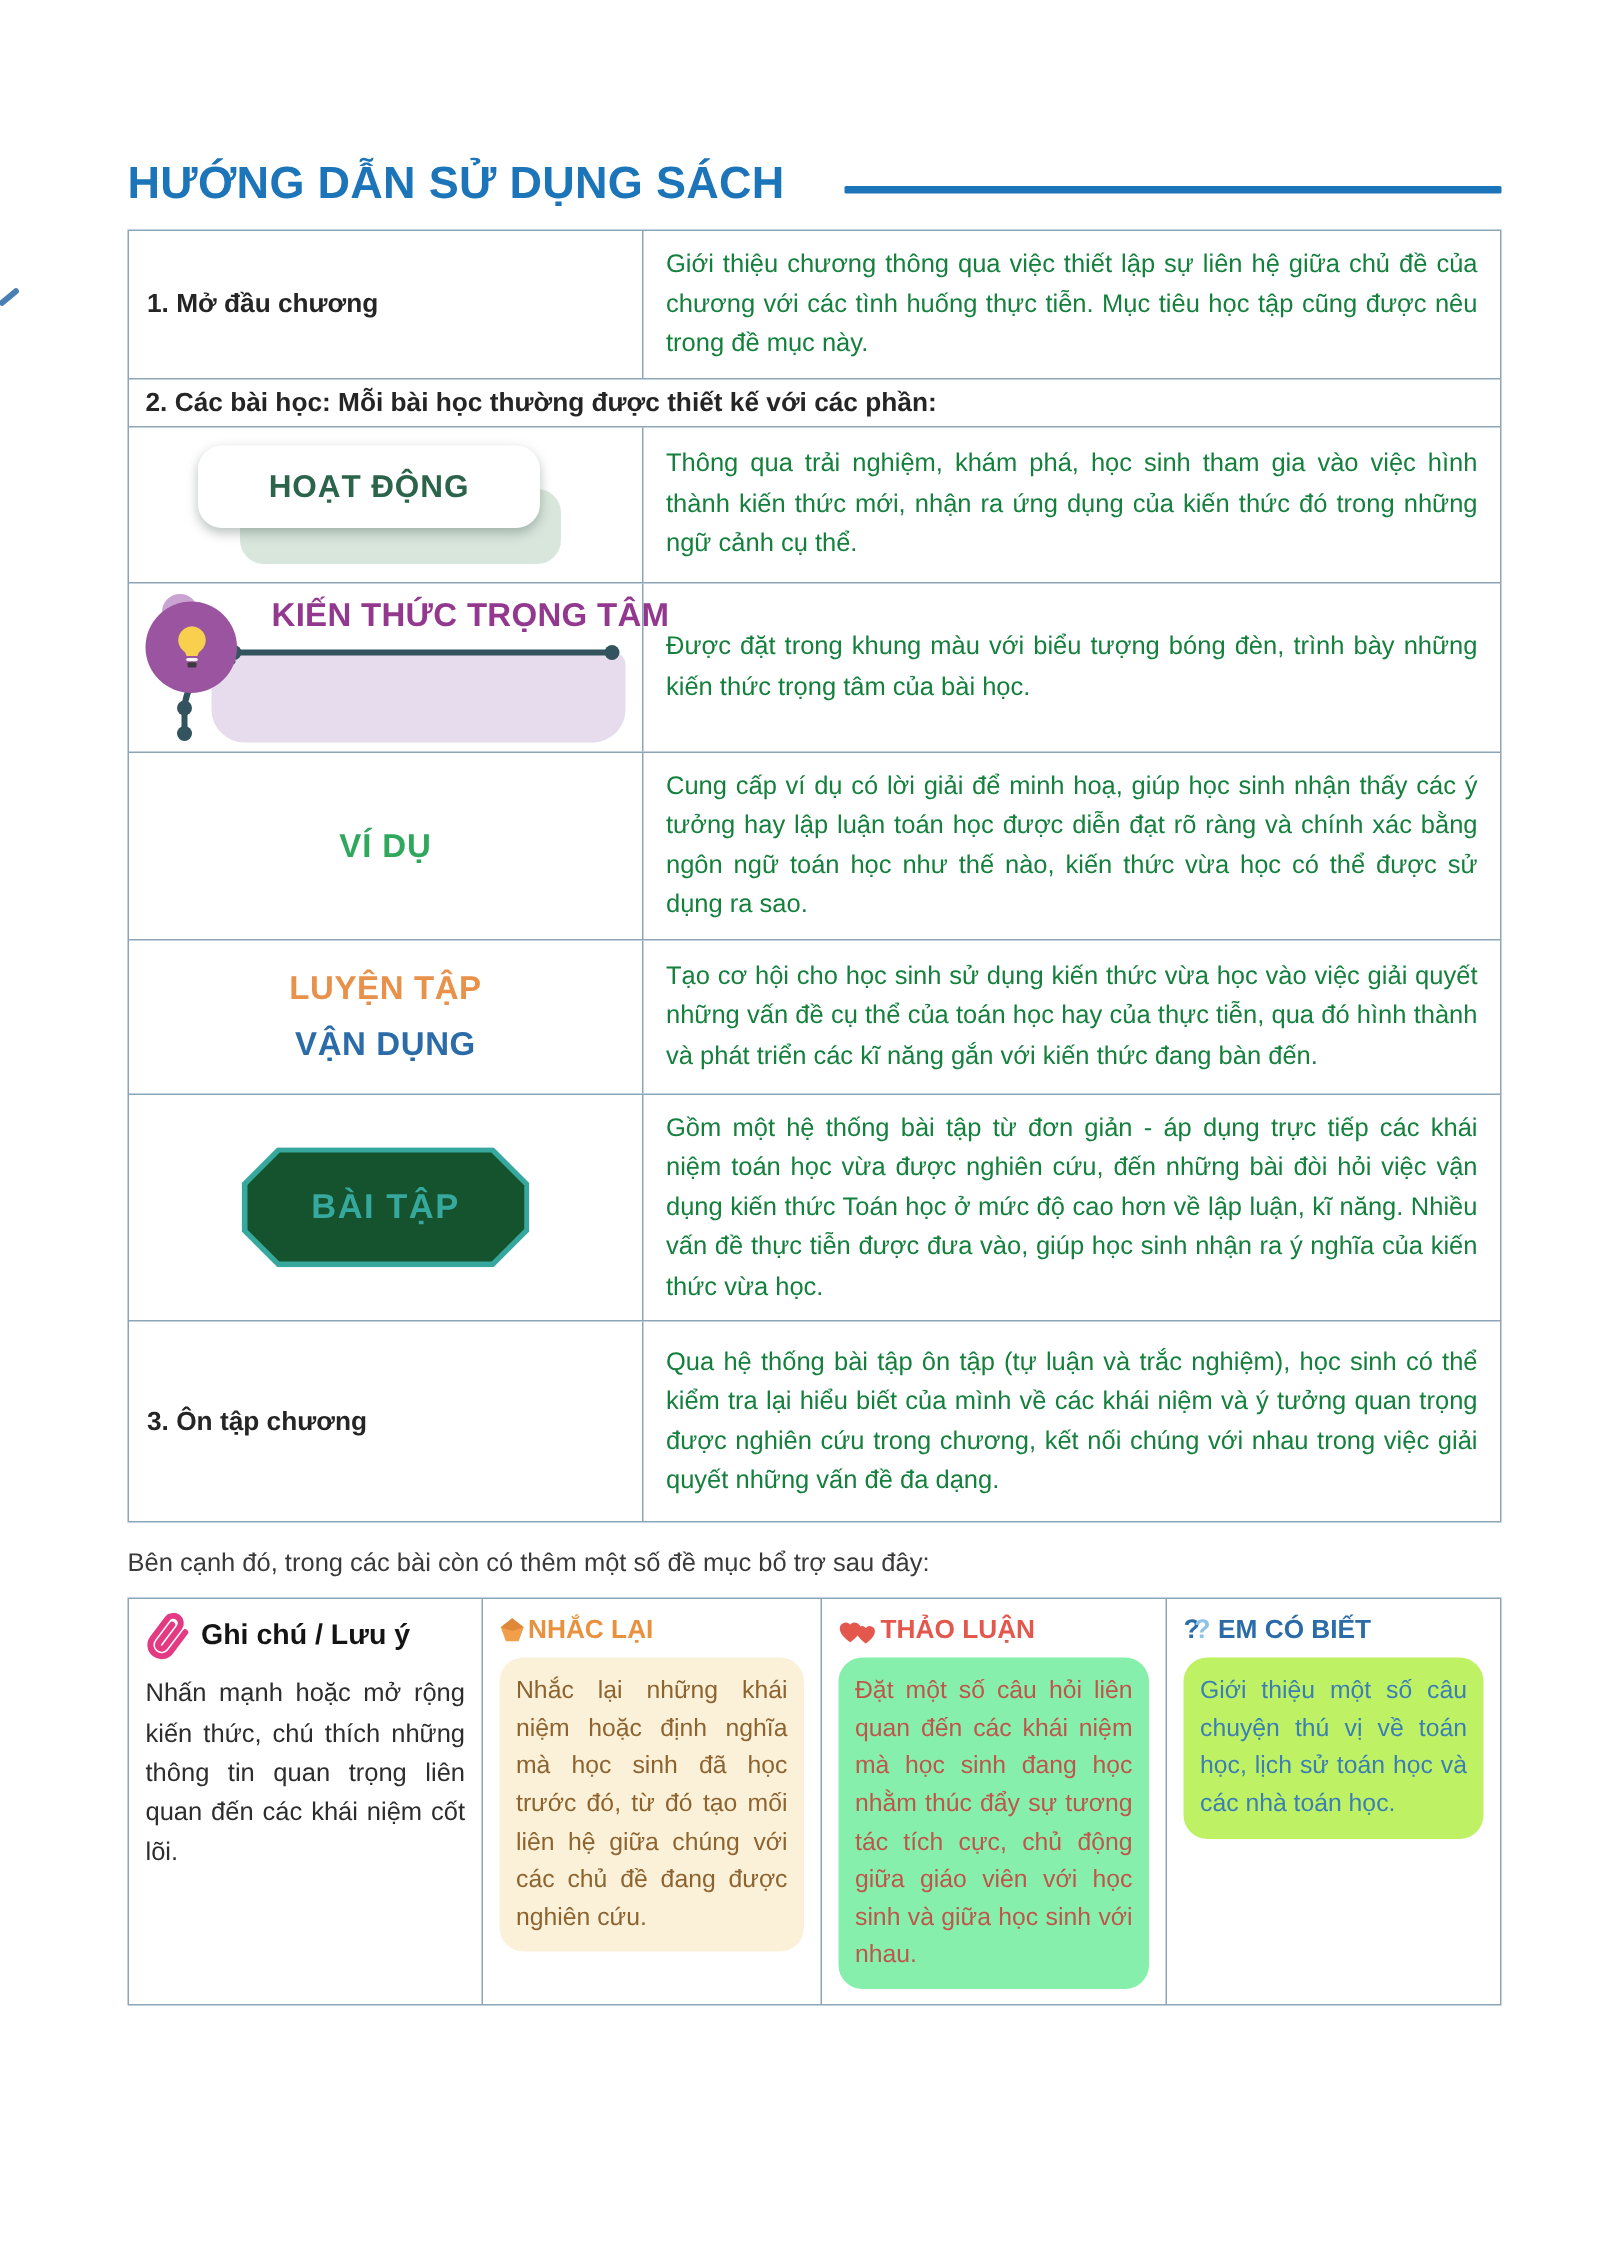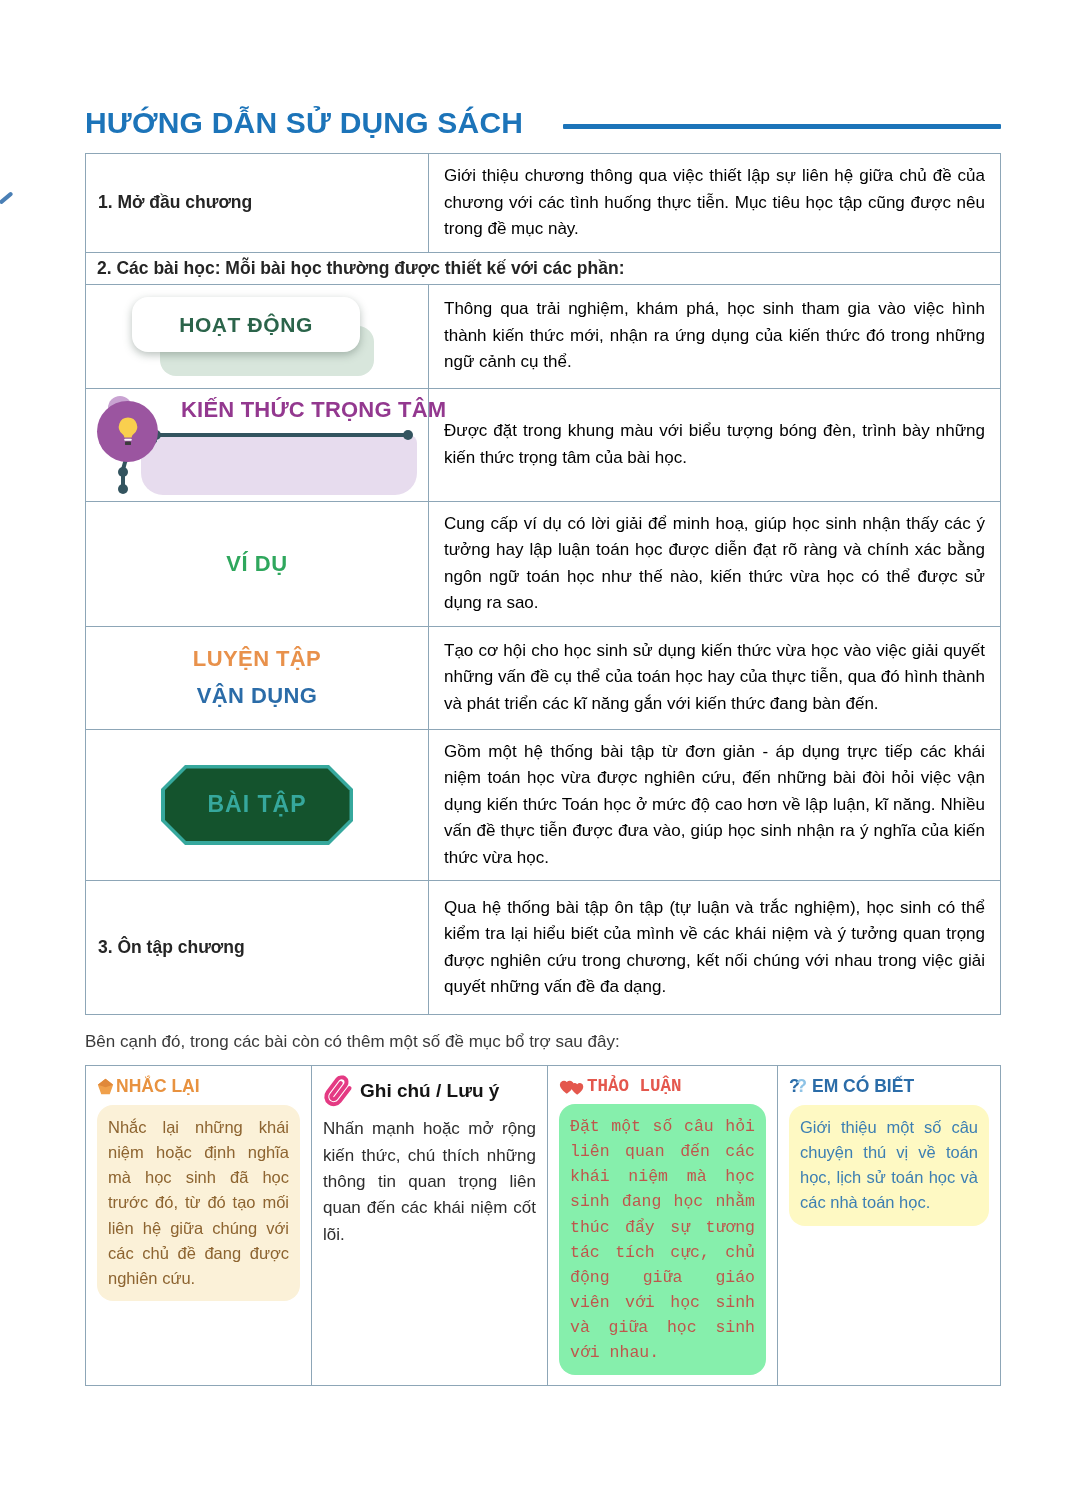--- a/index.html
+++ b/index.html
@@ -21,21 +21,21 @@
 
   .main-table { margin-top:13px; border:1px solid #8da6b7; }
   .trow { display:flex; border-top:1px solid #8da6b7; }
   .trow:first-child { border-top:none; }
   .cell-left { width:343px; flex-shrink:0; border-right:1px solid #8da6b7;
     display:flex; align-items:center; }
   .cell-left.label-cell { padding:8px 12px; }
   .cell-label { font-weight:bold; font-size:17.5px; color:#252525; }
   .cell-left.badge-cell { justify-content:center; }
   .cell-right { flex:1; padding:9px 15px; display:flex; align-items:center; }
-  .cell-right p { font-size:17px; line-height:1.56; text-align:justify; color:#000000; width:100%; }
+  .cell-right p { font-size:17px; line-height:1.56; text-align:justify; color:#15803d; width:100%; }
   .row-full { padding:4px 11px; font-weight:bold; font-size:17.5px; color:#252525; min-height:31px; display:flex; align-items:center; }
 
   .h1{min-height:91px}.h3{min-height:104px}.h4{min-height:113px}
   .h5{min-height:118px}.h6{min-height:103px}.h7{min-height:144px}.h8{min-height:134px}
 
   
   .hd-wrap { position:relative; width:250px; height:84px; }
   .hd-shadow { position:absolute; left:28px; top:32px; width:214px; height:50px;
     background:#d8e6dc; border-radius:16px; }
   .hd-card { position:absolute; left:0; top:3px; width:228px; height:55px; background:#fff;
@@ -72,31 +72,31 @@
   .bt-inner { position:absolute; inset:3.5px; background:#14532d;
     clip-path:polygon(22px 0,calc(100% - 22px) 0,100% 22px,100% calc(100% - 22px),calc(100% - 22px) 100%,22px 100%,0 calc(100% - 22px),0 22px);
     display:flex; align-items:center; justify-content:center;
     font-size:23px; font-weight:bold; color:#36a89d; letter-spacing:1px; }
 
   .bridge { margin-top:17px; font-size:17px; color:#3a3a3a; }
 
   .support-table { margin-top:13px; border:1px solid #8da6b7; display:flex; min-height:250px; }
   .sc { padding:10px 11px; border-right:1px solid #8da6b7; }
   .sc:last-child { border-right:none; }
-  .sc1 { width:236px; } .sc2 { width:226px; } .sc3 { width:230px;font-family:Liberation Mono, monospace; } .sc4 { width:222px; }
+  .sc1 { width:236px; } .sc2 { width:226px; } .sc3 { width:230px; } .sc4 { width:222px; }
   .sc-head { display:flex; align-items:center; font-weight:bold; }
   .sc1 .sc-head { font-size:19px; color:#141414; gap:7px; }
   .sc2 .sc-head { font-size:17.5px; color:#e8923f; gap:2px; }
   .sc3 .sc-head { font-size:17.5px; color:#e4574d; gap:2px; }
   .sc4 .sc-head { font-size:17.5px; color:#2b6ca8; gap:3px; }
   .sc-body-plain { margin-top:10px; font-size:17px; line-height:1.55; text-align:justify; color:#2d2d2d; }
   .sc-box { margin-top:8px; border-radius:16px; padding:10px 11px; font-size:16.5px; line-height:1.52; text-align:justify; }
   .sc2 .sc-box { background:#fbf1d8; color:#8d6430; }
   .sc3 .sc-box { background:#86efac; color:#bf564c; }
-  .sc4 .sc-box { background:#fef9c3; color:#3c7fb3; }
+  .sc4 .sc-box { background:#bef264; color:#3c7fb3; }
   .qmark-1 { color:#2b6ca8; font-weight:900; font-size:18px; }
   .qmark-2 { color:#8ec3e6; font-weight:900; font-size:18px; margin-left:-4px; margin-right:2px; }
 </style>
 </head>
 <body>
 
 <div class="edge-mark"></div>
 
 <div class="content">
 
@@ -201,45 +201,45 @@
         <p>Qua hệ thống bài tập ôn tập (tự luận và trắc nghiệm), học sinh có thể kiểm tra lại hiểu biết của mình về các khái niệm và ý tưởng quan trọng được nghiên cứu trong chương, kết nối chúng với nhau trong việc giải quyết những vấn đề đa dạng.</p>
       </div>
     </div>
 
   </div>
 
   <div class="bridge">Bên cạnh đó, trong các bài còn có thêm một số đề mục bổ trợ sau đây:</div>
 
   <div class="support-table">
 
+    <div class="sc sc1">
+      <div class="sc-head">
+        <span style="display:inline-flex; transform:rotate(-8deg);">
+          <svg width="30" height="30" viewBox="0 0 24 24">
+            <path d="M21.44 11.05l-9.19 9.19a6 6 0 0 1-8.49-8.49l9.19-9.19a4 4 0 1 1 5.66 5.66l-9.2 9.19a2 2 0 0 1-2.83-2.83l8.49-8.48" fill="none" stroke="#e43a83" stroke-width="3.2" stroke-linecap="round" stroke-linejoin="round"></path>
+          </svg>
+        </span>
+        <span>Ghi chú / Lưu ý</span>
+      </div>
+      <div class="sc-body-plain">Nhấn mạnh hoặc mở rộng kiến thức, chú thích những thông tin quan trọng liên quan đến các khái niệm cốt lõi.</div>
+    </div>
+
     <div class="sc sc2">
       <div class="sc-head">
         <span style="display:inline-flex;">
           <svg width="17" height="17" viewBox="0 0 20 20">
             <polygon points="10,1 19,8 15,19 5,19 1,8" fill="#f0a04b"></polygon>
             <polygon points="10,1 19,8 10,11 1,8" fill="#e0883a"></polygon>
           </svg>
         </span>
         <span>NHẮC LẠI</span>
       </div>
       <div class="sc-box">Nhắc lại những khái niệm hoặc định nghĩa mà học sinh đã học trước đó, từ đó tạo mối liên hệ giữa chúng với các chủ đề đang được nghiên cứu.</div>
     </div>
 
-    <div class="sc sc1">
-      <div class="sc-head">
-        <span style="display:inline-flex; transform:rotate(-8deg);">
-          <svg width="30" height="30" viewBox="0 0 24 24">
-            <path d="M21.44 11.05l-9.19 9.19a6 6 0 0 1-8.49-8.49l9.19-9.19a4 4 0 1 1 5.66 5.66l-9.2 9.19a2 2 0 0 1-2.83-2.83l8.49-8.48" fill="none" stroke="#e43a83" stroke-width="3.2" stroke-linecap="round" stroke-linejoin="round"></path>
-          </svg>
-        </span>
-        <span>Ghi chú / Lưu ý</span>
-      </div>
-      <div class="sc-body-plain">Nhấn mạnh hoặc mở rộng kiến thức, chú thích những thông tin quan trọng liên quan đến các khái niệm cốt lõi.</div>
-    </div>
-
     <div class="sc sc3">
       <div class="sc-head">
         <span style="display:inline-flex;">
           <svg width="26" height="20" viewBox="0 0 30 22">
             <path d="M9 20S1 14.8 1 9.6A4.6 4.6 0 0 1 9 6.4 4.6 4.6 0 0 1 17 9.6C17 14.8 9 20 9 20z" fill="#e4574d"></path>
             <path d="M21 21s-7-4.6-7-9.2A4 4 0 0 1 21 9a4 4 0 0 1 7 2.8C28 16.4 21 21 21 21z" fill="#e4574d"></path>
           </svg>
         </span>
         <span>THẢO LUẬN</span>
       </div>

